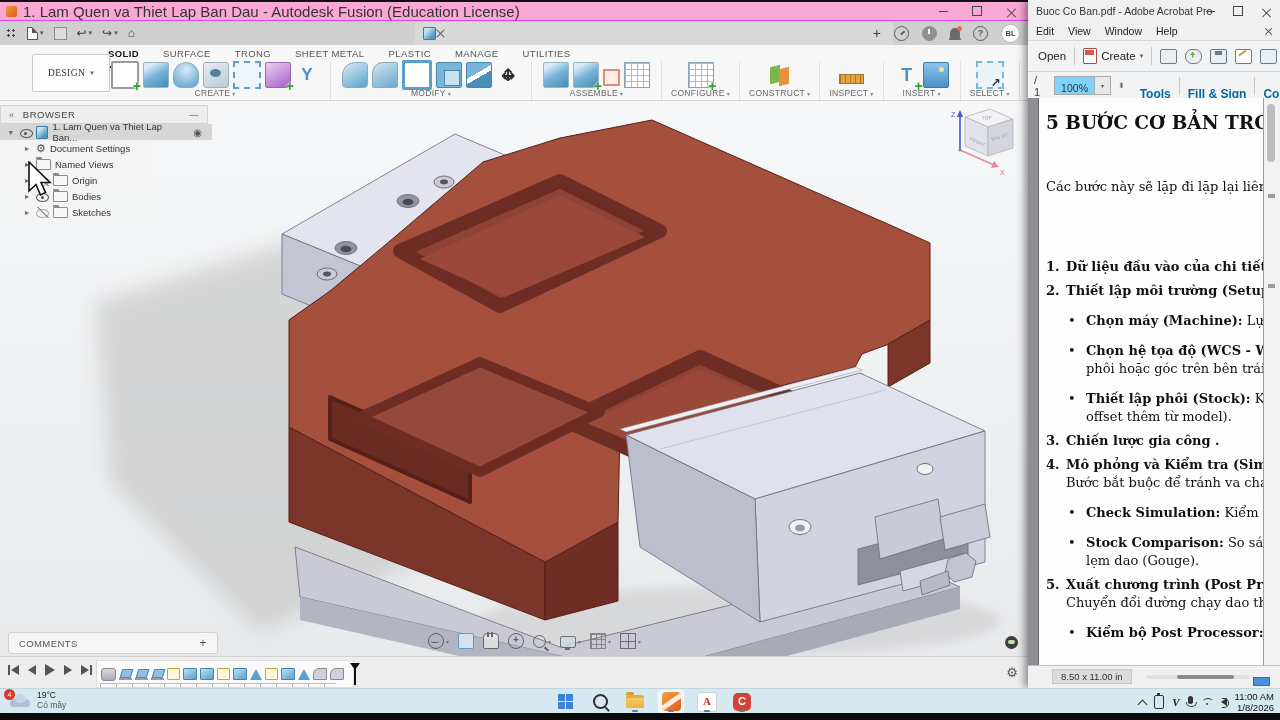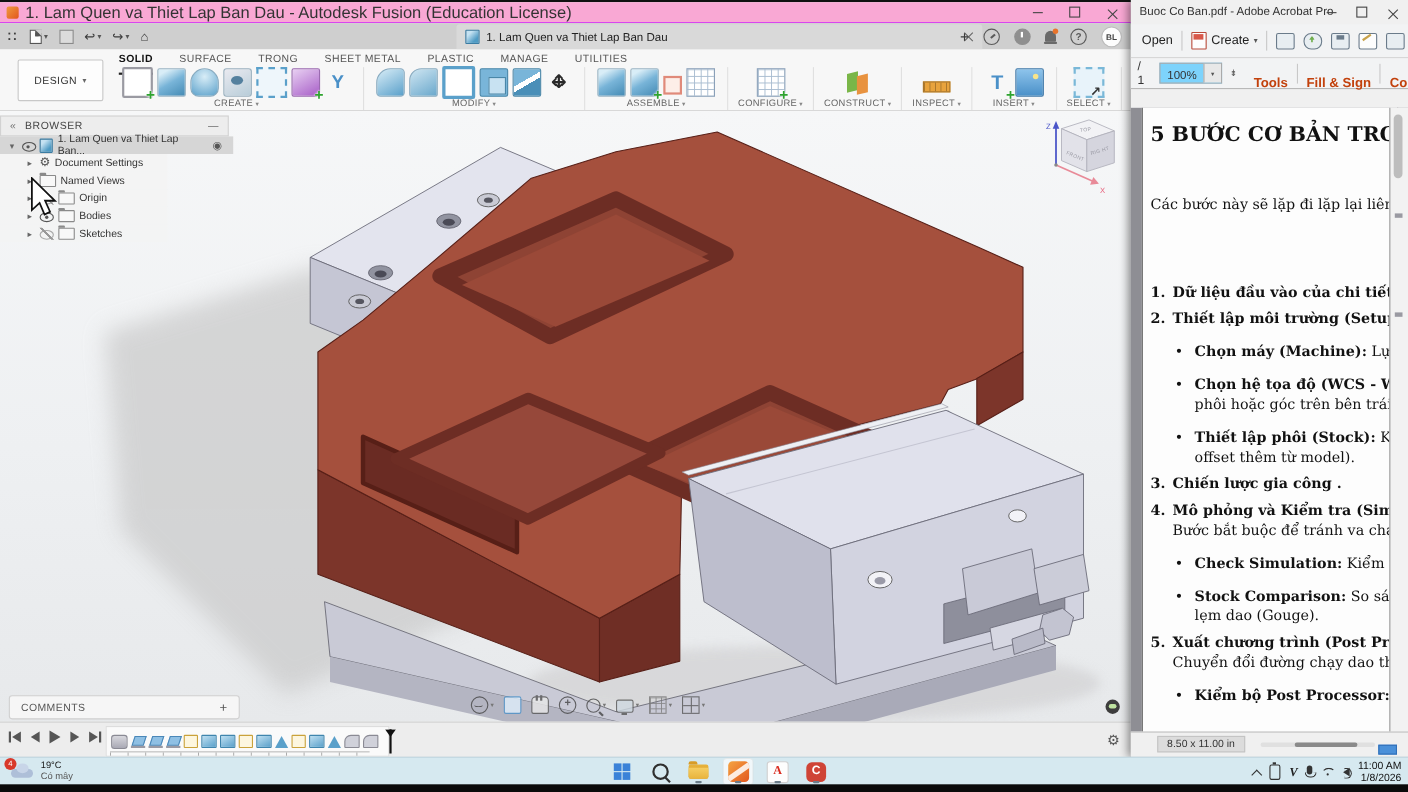--- a/index.html
+++ b/index.html
@@ -55,23 +55,23 @@
   .f-ribbon{height:55px;background:#f7f7f7;border-bottom:1px solid #d8d8d8;position:relative;}
   #ribbon-tabs{display:flex;gap:24px;padding:3px 0 0 108px;height:13px;}
   .rtab{font-size:9.5px;color:#555;letter-spacing:.4px;padding-bottom:18px;white-space:nowrap;}
   .rtab.active{color:#111;font-weight:bold;border-bottom:2px solid #222;}
   #ribbon-groups{display:flex;align-items:stretch;padding-left:100px;height:39px;}
   .rgroup{display:flex;flex-direction:column;align-items:center;justify-content:flex-start;
           padding:0 9px;border-right:1px solid #e0e0e0;}
   .rg-icons{display:flex;align-items:center;height:27px;}
   .rg-label{font-size:8.5px;color:#666;letter-spacing:.3px;white-space:nowrap;}
   .rg-label .caret{font-size:6px;color:#888;margin-left:2px;}
-  .design-box{position:absolute;left:16px;top:9px;width:76px;height:36px;background:#fdfdfd;
+  .design-box{position:absolute;left:32px;top:9px;width:76px;height:36px;background:#fdfdfd;
               border:1px solid #c8c8c8;border-radius:2px;display:flex;align-items:center;justify-content:center;
-              font-size:9.5px;color:#333;letter-spacing:.4px;gap:5px;}
+              font-size:9.5px;color:#333;letter-spacing:.4px;gap:5px;font-family:Liberation Serif, serif;}
   .design-box .caret{font-size:7px;color:#666;}
 
   
   .rbi{width:24px;height:24px;margin:0 2px;position:relative;display:inline-block;}
   .rbi.solid{background:linear-gradient(150deg,#d8edf7 15%,#78b4d8 50%,#4a8fb8 95%);border:1px solid #9ab4c4;border-radius:2px;}
   .rbi.sketch{border:2px solid #9a9aa2;background:#fff;border-radius:2px;}
   .rbi.dome{background:radial-gradient(circle at 50% 28%,#d8edf7,#5aa0ca);border-radius:50% 50% 30% 30%;border:1px solid #88aabf;}
   .rbi.cyl{background:linear-gradient(150deg,#eaeaf0,#b8cdd9);border-radius:3px;border:1px solid #9ab0be;}
   .rbi.cyl::before{content:"";position:absolute;left:6px;top:6px;width:11px;height:8px;border-radius:50%;background:#54809e;}
   .rbi.dashed{border:2px dashed #5aa0ca;background:#eef6fb;}
@@ -200,21 +200,21 @@
   .a-tbic{width:15px;height:13px;border:1.4px solid #6a7b8a;border-radius:2px;background:#e8eef2;}
   .a-tbic.cloud{border-radius:7px;background:#e8eef2;position:relative;}
   .a-tbic.cloud::after{content:"";position:absolute;left:4px;top:2px;width:5px;height:6px;background:#6fae4e;clip-path:polygon(50% 0,100% 60%,65% 60%,65% 100%,35% 100%,35% 60%,0 60%);}
   .a-tbic.print::after{content:"";display:block;margin:1px auto 0;width:7px;height:4px;background:#6a7b8a;}
   .a-tbic.pen{position:relative;background:#fdfdfd;}
   .a-tbic.pen::after{content:"";position:absolute;left:2px;top:2px;width:9px;height:2px;background:#c8a24a;transform:rotate(-35deg);}
   .a-tb2{height:27px;background:#f2f3f4;border-bottom:1px solid #b8b8b8;display:flex;align-items:center;padding-left:6px;gap:7px;font-size:11px;color:#333;}
   .zoombox{display:flex;align-items:flex-end;border:1px solid #aaa;background:#7dd3fc;height:17px;}
   .zoombox .zv{padding:0 6px;font-size:10.5px;}
   .zoombox .zd{width:15px;height:17px;border-left:1px solid #aaa;background:#e8e8e8;display:flex;align-items:center;justify-content:center;font-size:6px;color:#555;}
-  .a-tab{color:#c2410c;font-weight:bold;font-size:12px;white-space:nowrap;margin-top:16px;}
+  .a-tab{color:#0369a1;font-weight:bold;font-size:12px;white-space:nowrap;margin-top:16px;}
   .a-canvas{position:absolute;left:0;right:0;top:98px;bottom:22px;background:#8e8e94;}
   .a-page{position:absolute;left:10px;top:0;bottom:0;width:224px;background:#fdfdfd;
           border-left:1px solid #6a6a6a;border-right:1px solid #6a6a6a;overflow:hidden;
           font-family:"DejaVu Serif","Liberation Serif",serif;font-size:13px;color:#111;padding:0 0 0 7px;}
   .a-gutter{position:absolute;right:0;top:0;bottom:0;width:16px;background:#f2f2f2;border-left:1px solid #9a9a9a;}
   .a-vthumb{position:absolute;left:3px;top:6px;width:8px;height:58px;background:#bdbdbd;border-radius:4px;}
   .a-mark{position:absolute;left:4px;width:7px;height:4px;background:#9a9aa2;}
   .pl-h1{font-size:18.5px;font-weight:bold;margin:14px 0 42px;white-space:nowrap;}
   .pl-p{line-height:23px;white-space:nowrap;}
   .pl-gap{height:52px;}
@@ -317,21 +317,20 @@
         <span class="qi">
             <span>↪</span>
             <span class="caret">▾</span>
           </span>
         <span class="qi">
             <span>⌂</span>
           </span>
       </div>
       <div class="doc-tab">
         <span class="cubeic"></span>
-        <span class="lbl">1. Lam Quen va Thiet Lap Ban Dau</span>
         <span class="tab-x"></span>
       </div>
       <div id="topright">
         <span class="plusbtn">+</span>
         <span class="ti-circ ti-gauge"></span>
         <span class="ti-circ fill"></span>
         <span class="ti-bell"></span>
         <span class="ti-help">?</span>
         <span class="avatar">BL</span>
       </div>
@@ -651,20 +650,29 @@
             <i class="ic-min"></i>
           </span>
         <span class="wcb">
             <i class="ic-max"></i>
           </span>
         <span class="wcb">
             <i class="ic-x"></i>
           </span>
       </div>
     </div>
+    <div class="a-menu">
+      <span id="a-menus" style="display:flex;gap:14px;">
+          <span>Edit</span>
+          <span>View</span>
+          <span>Window</span>
+          <span>Help</span>
+        </span>
+      <span class="mx"></span>
+    </div>
     <div class="a-tb1">
       <span>Open</span>
       <span class="a-sep"></span>
       <span class="a-create">
         <span class="a-createic"></span>
         <span>Create</span>
         <span style="font-size:7px;color:#555;">▾</span>
       </span>
       <span class="a-sep"></span>
       <span class="a-tbic"></span>

